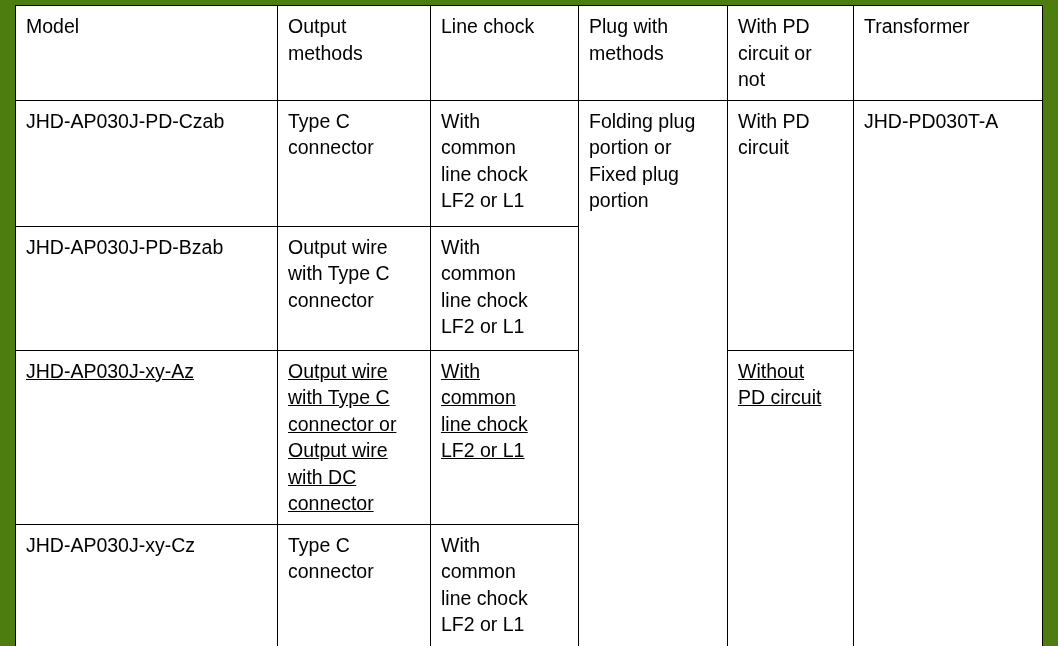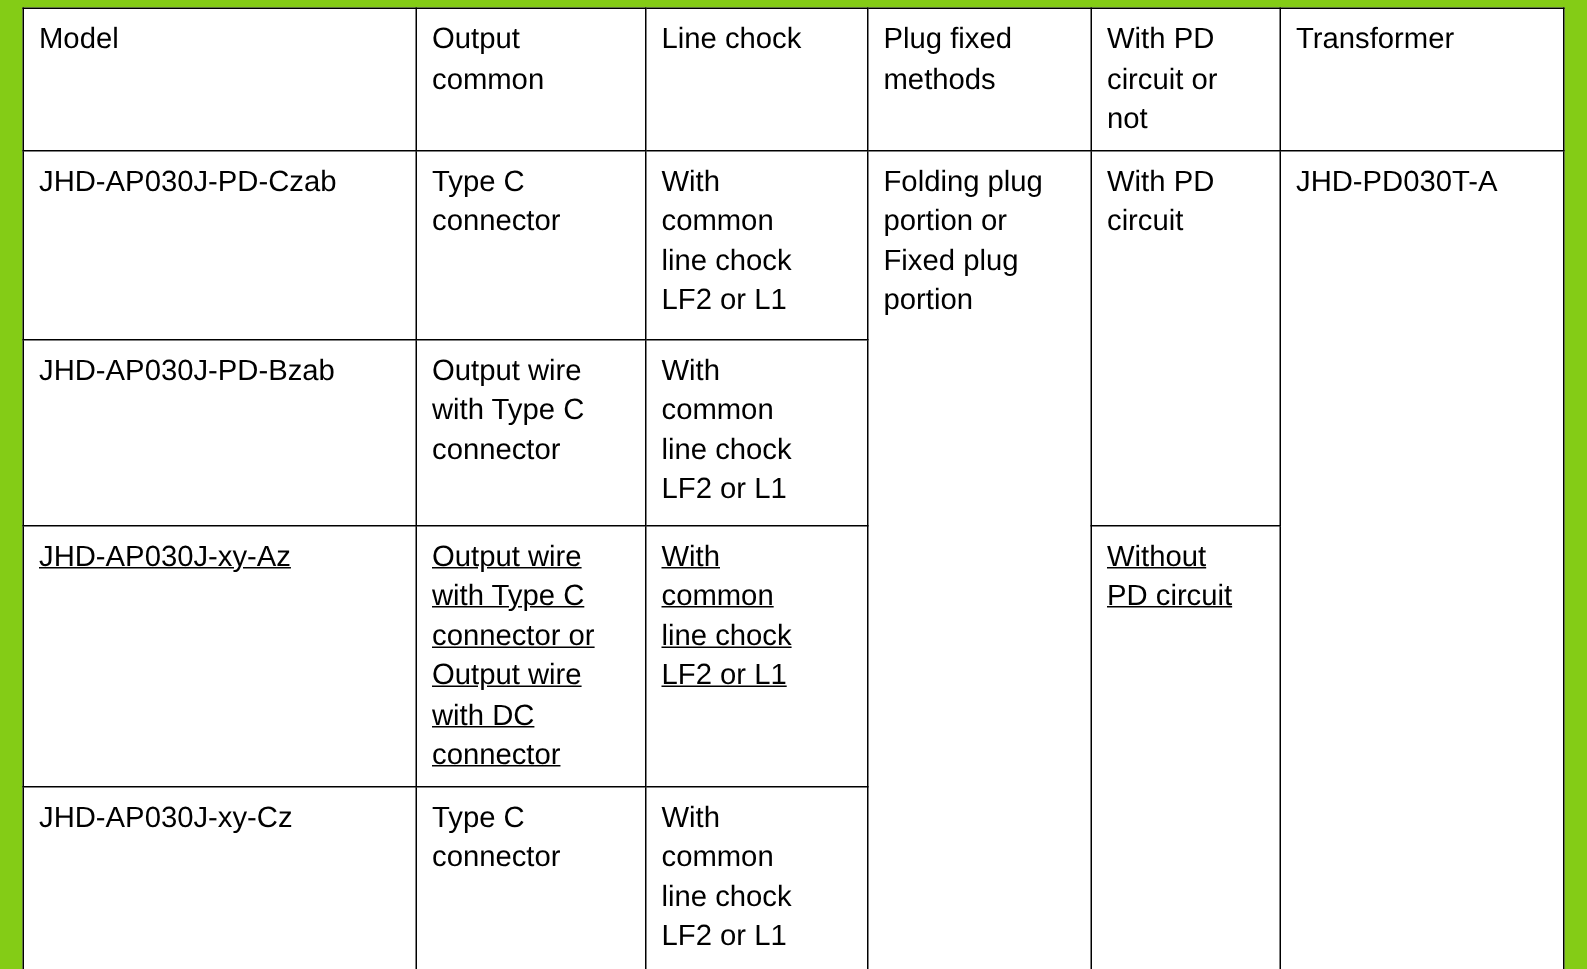--- a/index.html
+++ b/index.html
@@ -11,21 +11,21 @@
     width: 1058px;
     height: 646px;
     font-family: "Liberation Sans", sans-serif;
     color: #000000;
     overflow: hidden;
   }
   #page {
     position: relative;
     width: 1058px;
     height: 646px;
-    background: #84cc16;
+    background: #4d7c0f;
   }
   table.spec-table {
     position: absolute;
     left: 15px;
     top: 5px;
     width: 1027px;
     border-collapse: collapse;
     table-layout: fixed;
     background: #ffffff;
   }
@@ -68,23 +68,23 @@
       <col class="c-chock">
       <col class="c-plug">
       <col class="c-pd">
       <col class="c-transformer">
     </colgroup>
     <tbody>
 
       <tr class="row-header">
         <td>Model</td>
         <td>Output
-common</td>
+methods</td>
         <td>Line chock</td>
-        <td>Plug fixed
+        <td>Plug with
 methods</td>
         <td>With PD
 circuit or
 not</td>
         <td>Transformer</td>
       </tr>
 
       <tr class="row-1">
         <td>JHD-AP030J-PD-Czab</td>
         <td>Type C

